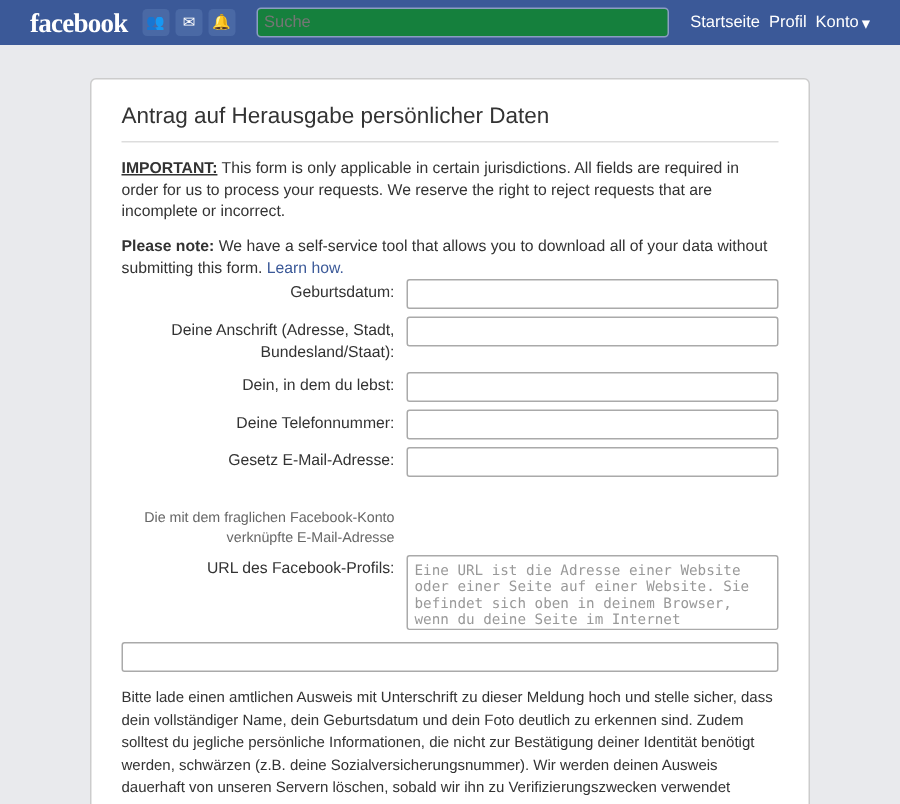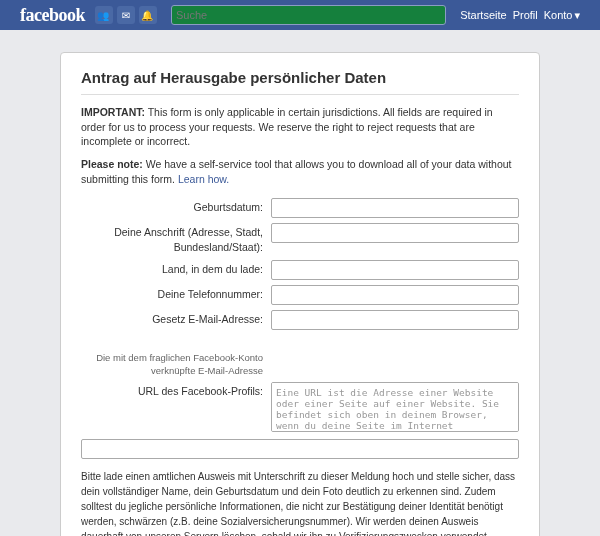--- a/index.html
+++ b/index.html
@@ -84,41 +84,42 @@
     #form-card {
       background: white;
       border: 1px solid #ccc;
       border-radius: 4px;
       padding: 16px 20px;
       margin-top: 10px;
     }
 
     #form-title {
       font-size: 15px;
-      font-weight: bold;
+      font-weight: normal;
       color: #333;
       border-bottom: 1px solid #ddd;
       padding-bottom: 8px;
       margin-bottom: 10px;
     }
 
     .notice-important {
       font-size: 10.5px;
       color: #333;
       margin-bottom: 8px;
       line-height: 1.4;
     }
     .notice-important strong {
       font-weight: bold;
+      text-decoration: underline;
     }
 
     .notice-note {
       font-size: 10.5px;
       color: #333;
-      margin-bottom: 12px;
+      margin-bottom: 0;
       line-height: 1.4;
     }
     .notice-note a, .learn-more {
       color: #3b5998;
       text-decoration: none;
       cursor: pointer;
     }
 
     
     .form-row {
@@ -226,21 +227,21 @@
       <div class="form-label">
         <span>Deine Anschrift (Adresse, Stadt, Bundesland/Staat):</span>
       </div>
       <div class="form-input">
         <input type="text" style="">
       </div>
     </div>
 
     <div class="form-row">
       <div class="form-label">
-        <span>Land, in dem du lade:</span>
+        <span>Dein, in dem du lebst:</span>
       </div>
       <div class="form-input">
         <input type="text" style="">
       </div>
     </div>
 
     <div class="form-row">
       <div class="form-label">
         <span>Deine Telefonnummer:</span>
       </div>

